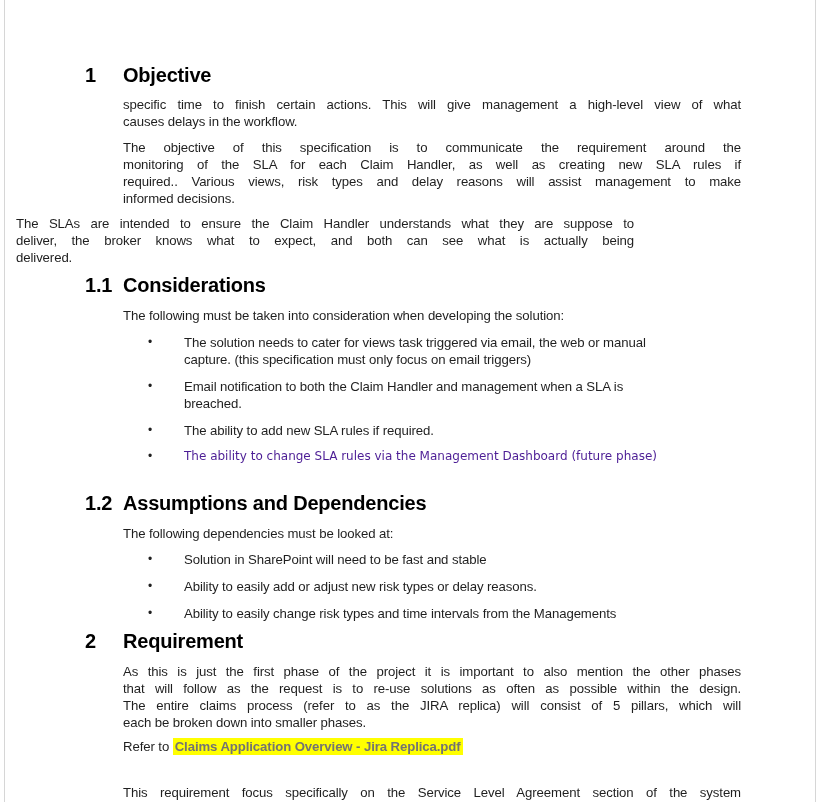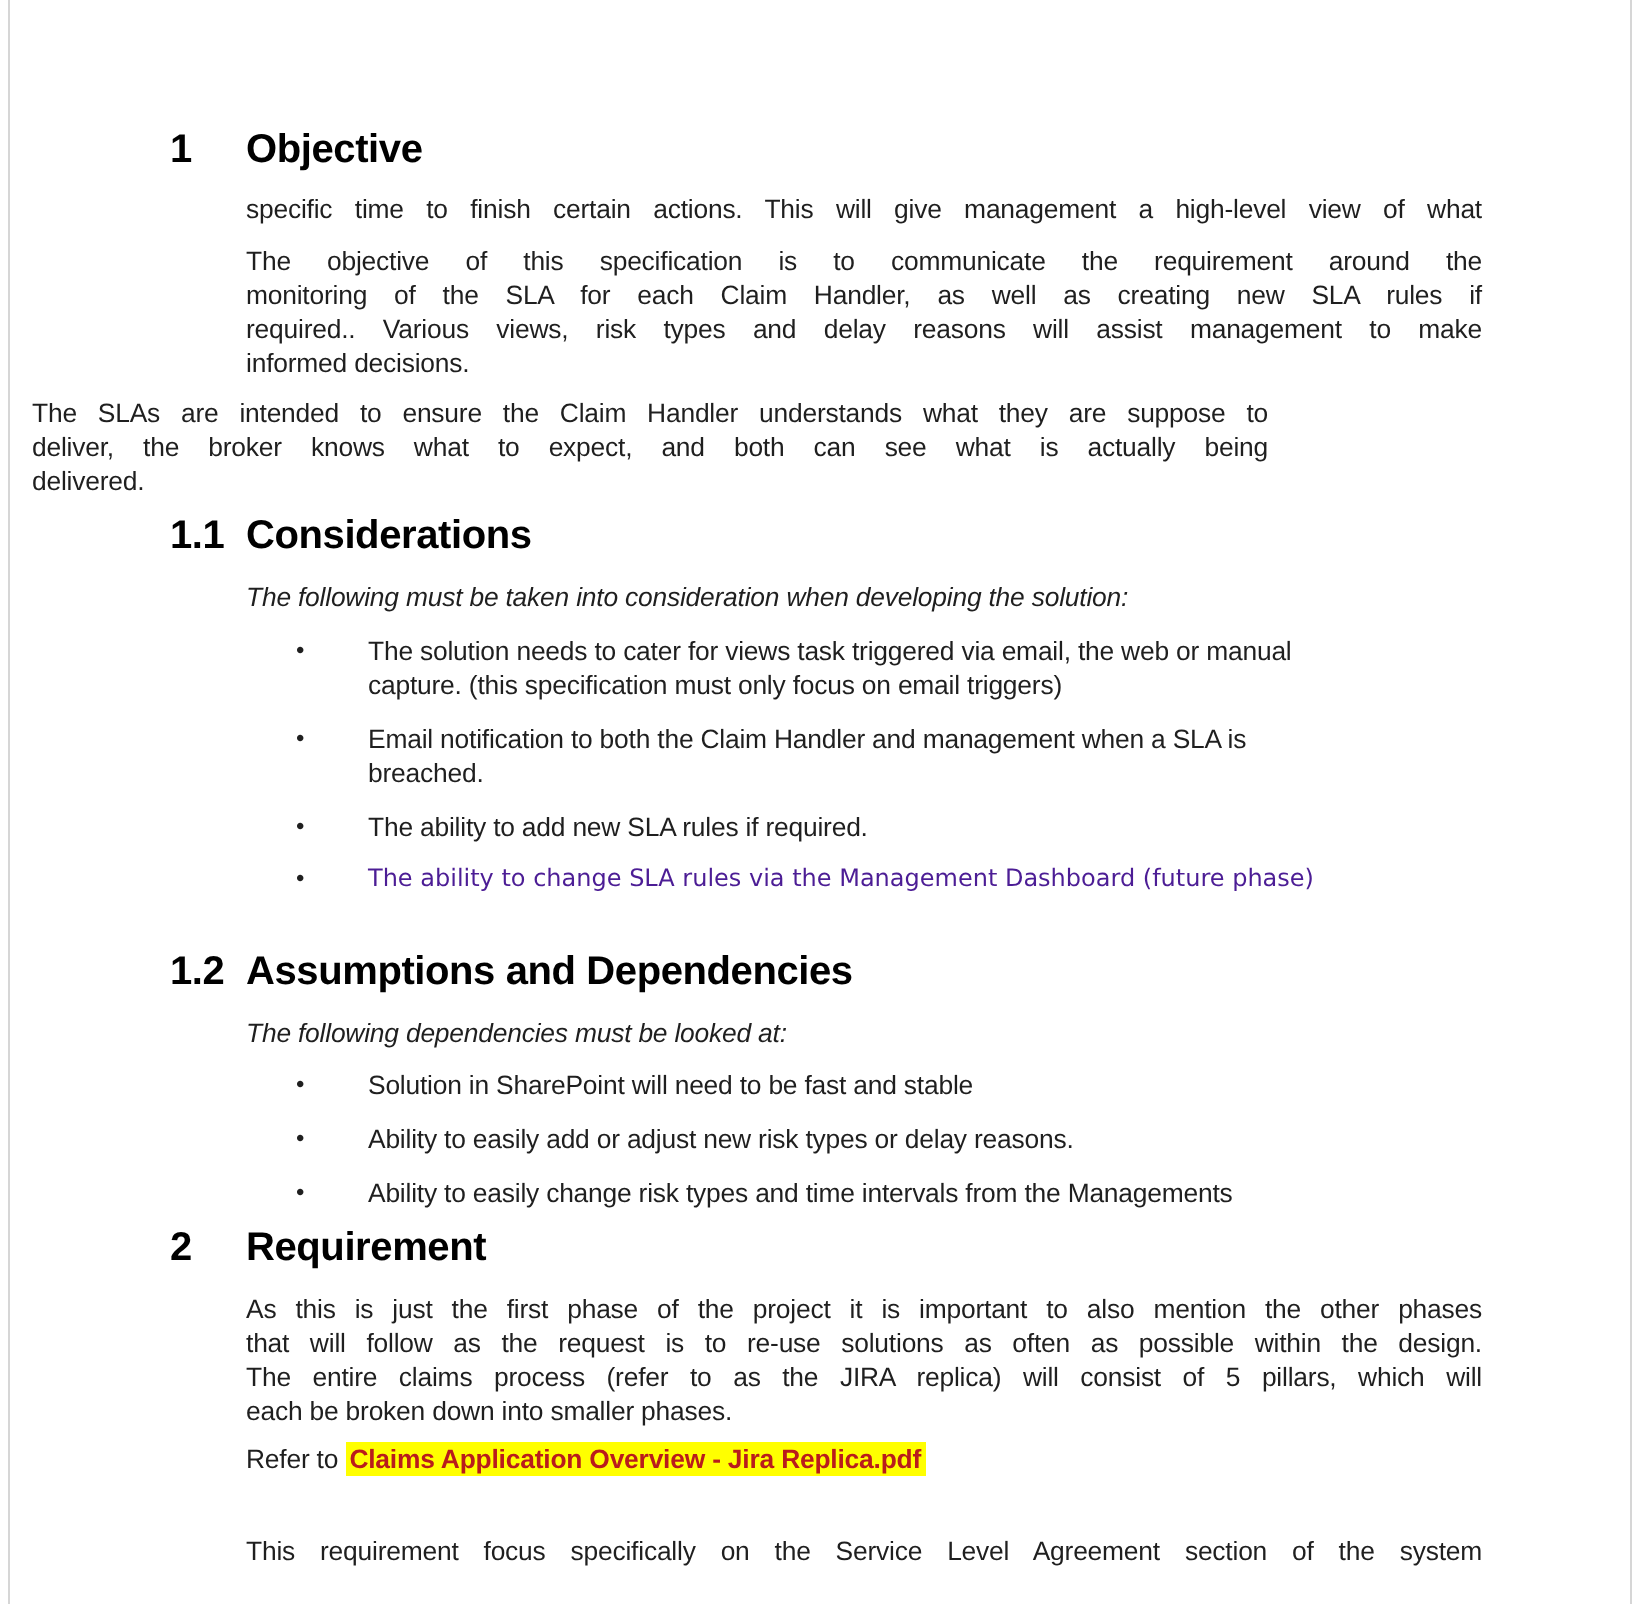--- a/index.html
+++ b/index.html
@@ -43,21 +43,21 @@
   .para {
     margin-left: 123px;
     width: 618px;
     font-size: 13.2px;
     line-height: 17px;
     letter-spacing: -0.1px;
   }
   .jpara .line { text-align: justify; text-align-last: justify; }
   .jpara .line.last { text-align-last: left; }
   .jpara.justify-all .line.last { text-align-last: justify; }
-  .lpara .line { white-space: pre; font-style: italic; }
+  .lpara .line { white-space: pre; }
 
   
   .bullet {
     display: flex;
     margin-left: 148px;
     width: 593px;
     font-size: 13.2px;
     line-height: 17px;
     letter-spacing: -0.1px;
   }
@@ -76,21 +76,21 @@
   
   .refer {
     margin-left: 123px;
     width: 618px;
     font-size: 13.2px;
     line-height: 18px;
     letter-spacing: -0.1px;
   }
   .hl {
     font-weight: 700;
-    color: #b91c1c;
+    color: #737373;
     padding: 1px 2px;
     text-align: right;
   }
 
   
   .mt-h1    { margin-top: 65px; }
   .mt-10    { margin-top: 10px; }
   .mt-9     { margin-top: 9px; }
   .mt-8     { margin-top: 8px; margin-left: 16px; }
   .mt-7     { margin-top: 7px; }
@@ -104,20 +104,21 @@
 <div class="page-edge right" style="background: rgb(214, 214, 214);"></div>
 
 <div class="doc">
 
   <div class="heading mt-h1">
     <span class="hnum">1</span>
     <span class="htitle">Objective</span>
   </div>
   <div class="para jpara mt-10">
       <div class="line">specific time to finish certain actions. This will give management a high-level view of what</div>
+      <div class="line last">causes delays in the workflow.</div>
     </div>
   <div class="para jpara mt-9">
       <div class="line">The objective of this specification is to communicate the requirement around the</div>
       <div class="line">monitoring of the SLA for each Claim Handler, as well as creating new SLA rules if</div>
       <div class="line">required.. Various views, risk types and delay reasons will assist management to make</div>
       <div class="line last">informed decisions.</div>
     </div>
   <div class="para jpara mt-8">
       <div class="line">The SLAs are intended to ensure the Claim Handler understands what they are suppose to</div>
       <div class="line">deliver, the broker knows what to expect, and both can see what is actually being</div>

